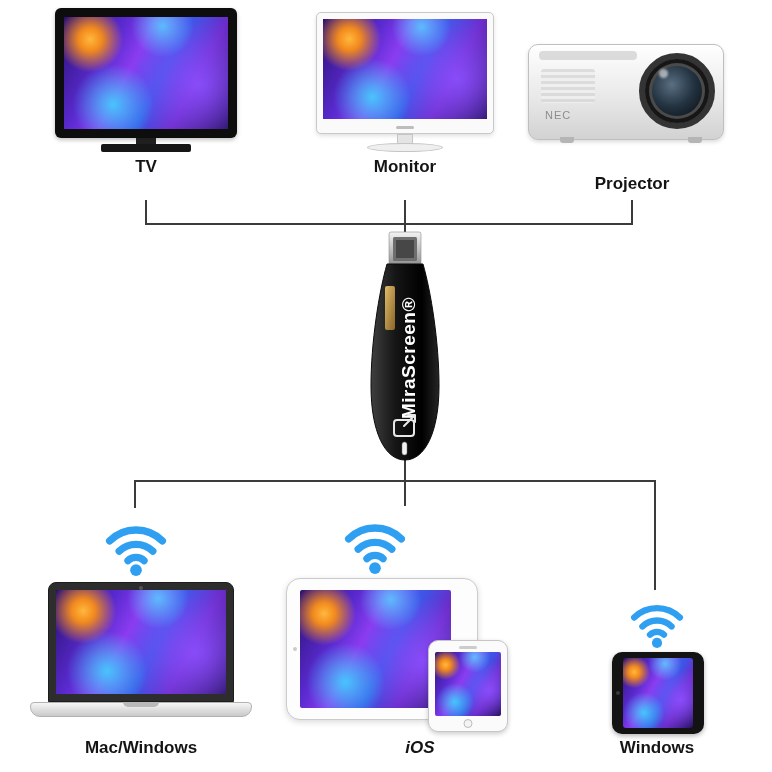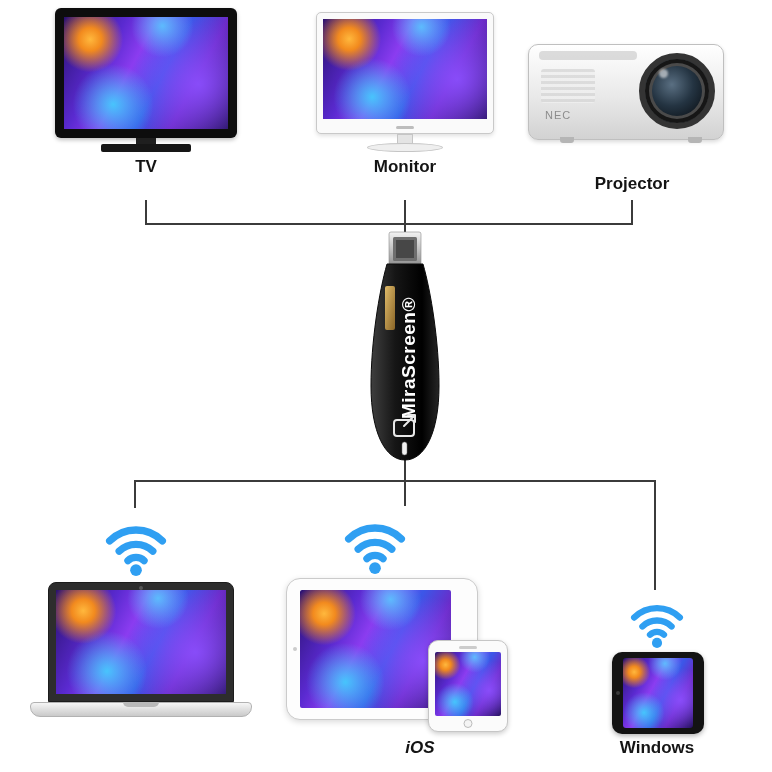--- a/index.html
+++ b/index.html
@@ -209,20 +209,21 @@
     </g>
     <circle cx="50" cy="74" r="8" fill="#2f9ff2"></circle>
   </svg>
 
   <div class="laptop-screen">
     <div class="laptop-cam"></div>
     <div class="art"></div>
   </div>
   <div class="laptop-base"></div>
   <div class="laptop-notch"></div>
+  <div class="device-label lbl-mac">Mac/Windows</div>
 
   <div class="tablet">
     <div class="art"></div>
     <div class="tablet-home"></div>
     <div class="tablet-cam"></div>
   </div>
   <div class="phone-ios">
     <div class="ios-speaker"></div>
     <div class="art"></div>
     <div class="ios-home"></div>

